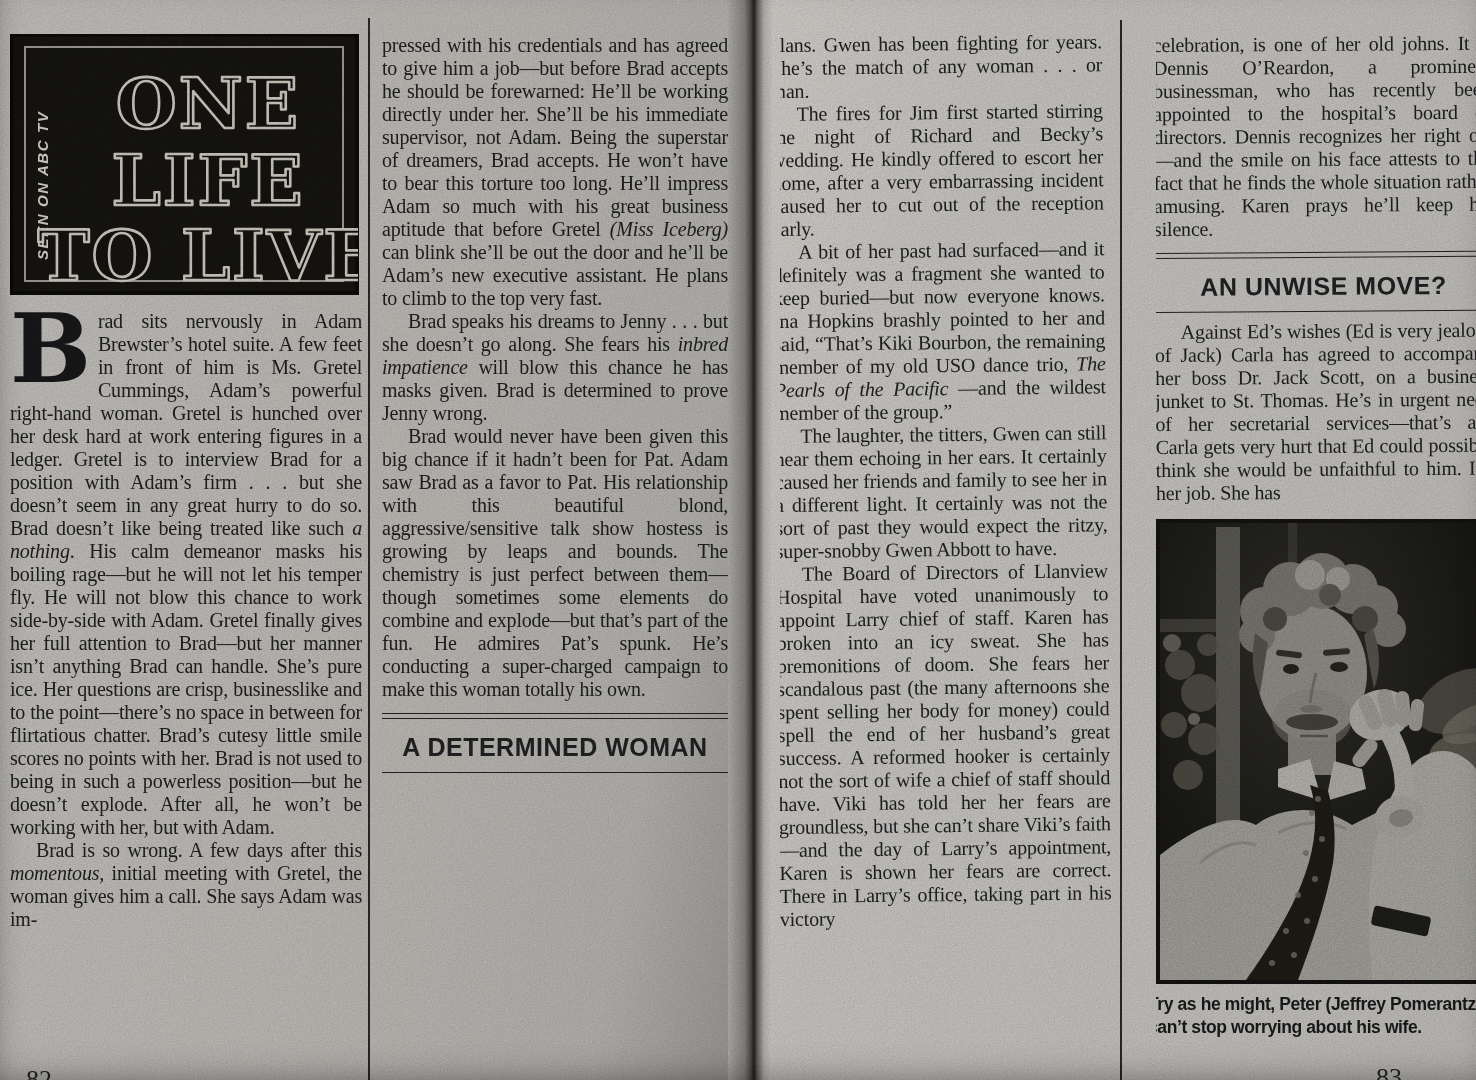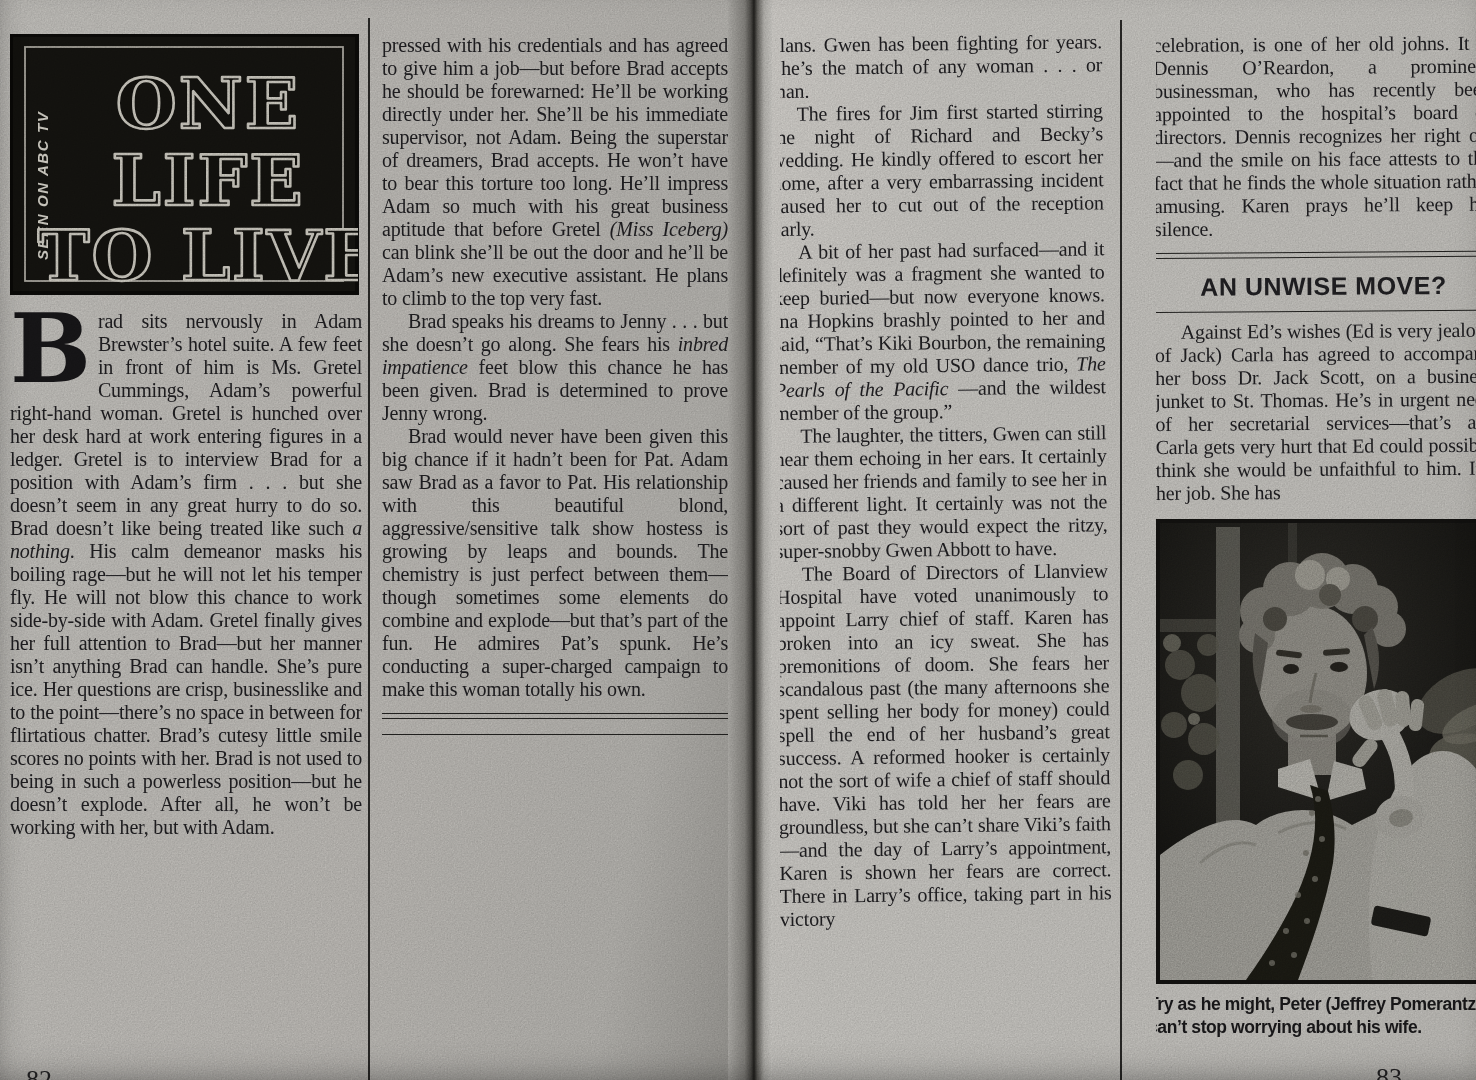--- a/index.html
+++ b/index.html
@@ -73,31 +73,33 @@
           <text transform="translate(38,226) rotate(-90)" font-family="Liberation Sans, sans-serif" font-style="italic" font-weight="bold" font-size="15" letter-spacing="1.6" fill="#e6e3d9">SEEN ON ABC TV</text>
           <g font-family="DejaVu Serif, serif" font-weight="bold" text-anchor="middle" fill="#14130f" stroke="#dcd9cf" stroke-width="2.6" stroke-linejoin="round" letter-spacing="2">
             <text x="198" y="94" font-size="70">ONE</text>
             <text x="198" y="171" font-size="70">LIFE</text>
             <text x="198" y="246" font-size="70">TO LIVE</text>
           </g>
         </svg>
       </div>
       <div class="flow">
           <p><span class="dropcap">B</span><span>rad sits nervously in Adam Brewster’s hotel suite. A few feet in front of him is Ms. Gretel Cummings, Adam’s powerful right-hand woman. Gretel is hunched over her desk hard at work entering figures in a ledger. Gretel is to interview Brad for a position with Adam’s firm . . . but she doesn’t seem in any great hurry to do so. Brad doesn’t like being treated like such </span><i>a nothing</i><span>. His calm demeanor masks his boiling rage—but he will not let his temper fly. He will not blow this chance to work side-by-side with Adam. Gretel finally gives her full attention to Brad—but her manner isn’t anything Brad can handle. She’s pure ice. Her questions are crisp, businesslike and to the point—there’s no space in between for flirtatious chatter. Brad’s cutesy little smile scores no points with her. Brad is not used to being in such a powerless position—but he doesn’t explode. After all, he won’t be working with her, but with Adam.</span></p>
+          <p><span>Brad is so wrong. A few days after this </span><i>momentous,</i><span> initial meeting with Gretel, the woman gives him a call. She says Adam was im-</span></p>
         </div>
     </div>
     <div class="vrule vrule-left"></div>
     <div class="col col2">
       <div class="flow">
           <p><span>pressed with his credentials and has agreed to give him a job—but before Brad accepts he should be forewarned: He’ll be working directly under her. She’ll be his immediate supervisor, not Adam. Being the superstar of dreamers, Brad accepts. He won’t have to bear this torture too long. He’ll impress Adam so much with his great business aptitude that before Gretel </span><i>(Miss Iceberg)</i><span> can blink she’ll be out the door and he’ll be Adam’s new executive assistant. He plans to climb to the top very fast.</span></p>
-          <p><span>Brad speaks his dreams to Jenny . . . but she doesn’t go along. She fears his </span><i>inbred impatience</i><span> feet blow this chance he has been given. Brad is determined to prove Jenny wrong.</span></p>
+          <p><span>Brad speaks his dreams to Jenny . . . but she doesn’t go along. She fears his </span><i>inbred impatience</i><span> will blow this chance he has masks given. Brad is determined to prove Jenny wrong.</span></p>
           <p><span>Brad would never have been given this big chance if it hadn’t been for Pat. Adam saw Brad as a favor to Pat. His relationship with this beautiful blond, aggressive/sensitive talk show hostess is growing by leaps and bounds. The chemistry is just perfect between them—though sometimes some elements do combine and explode—but that’s part of the fun. He admires Pat’s spunk. He’s conducting a super-charged campaign to make this woman totally his own.</span></p>
         </div>
       <div class="section-header">
         <div class="rule-double"></div>
+        <h2>A DETERMINED WOMAN</h2>
         <div class="rule-single"></div>
       </div>
     </div>
     <div class="pagenum pagenum-left">82</div>
   </section>
 
   <div class="gutter"></div>
 
   <section class="page page-right">
     <div class="col col3">

